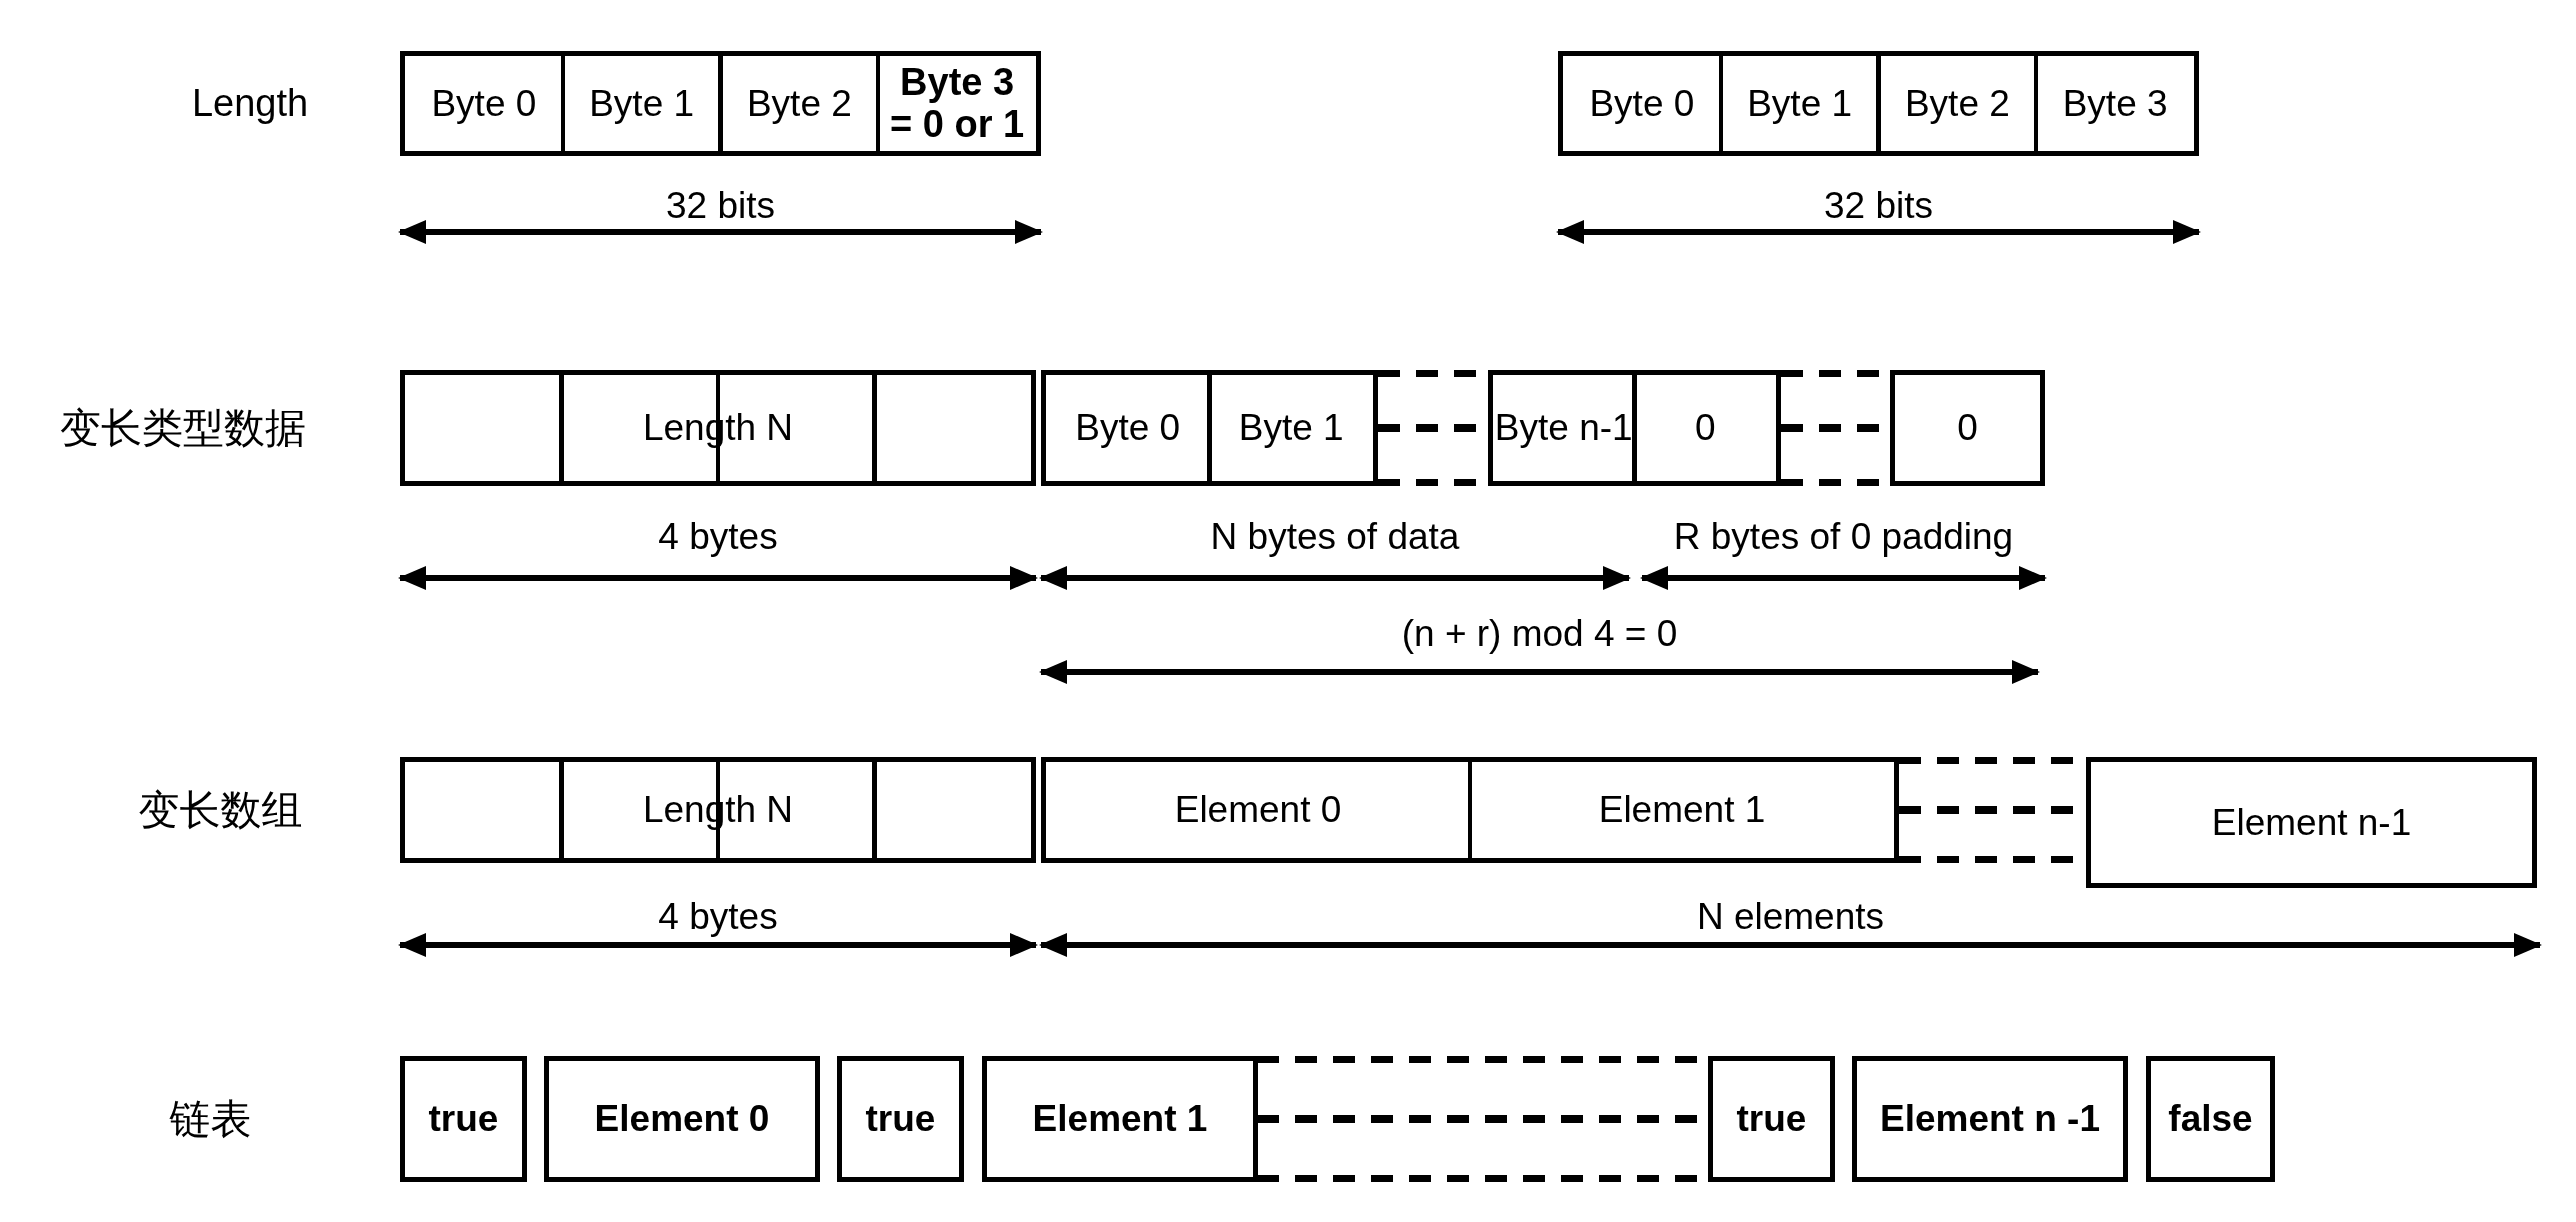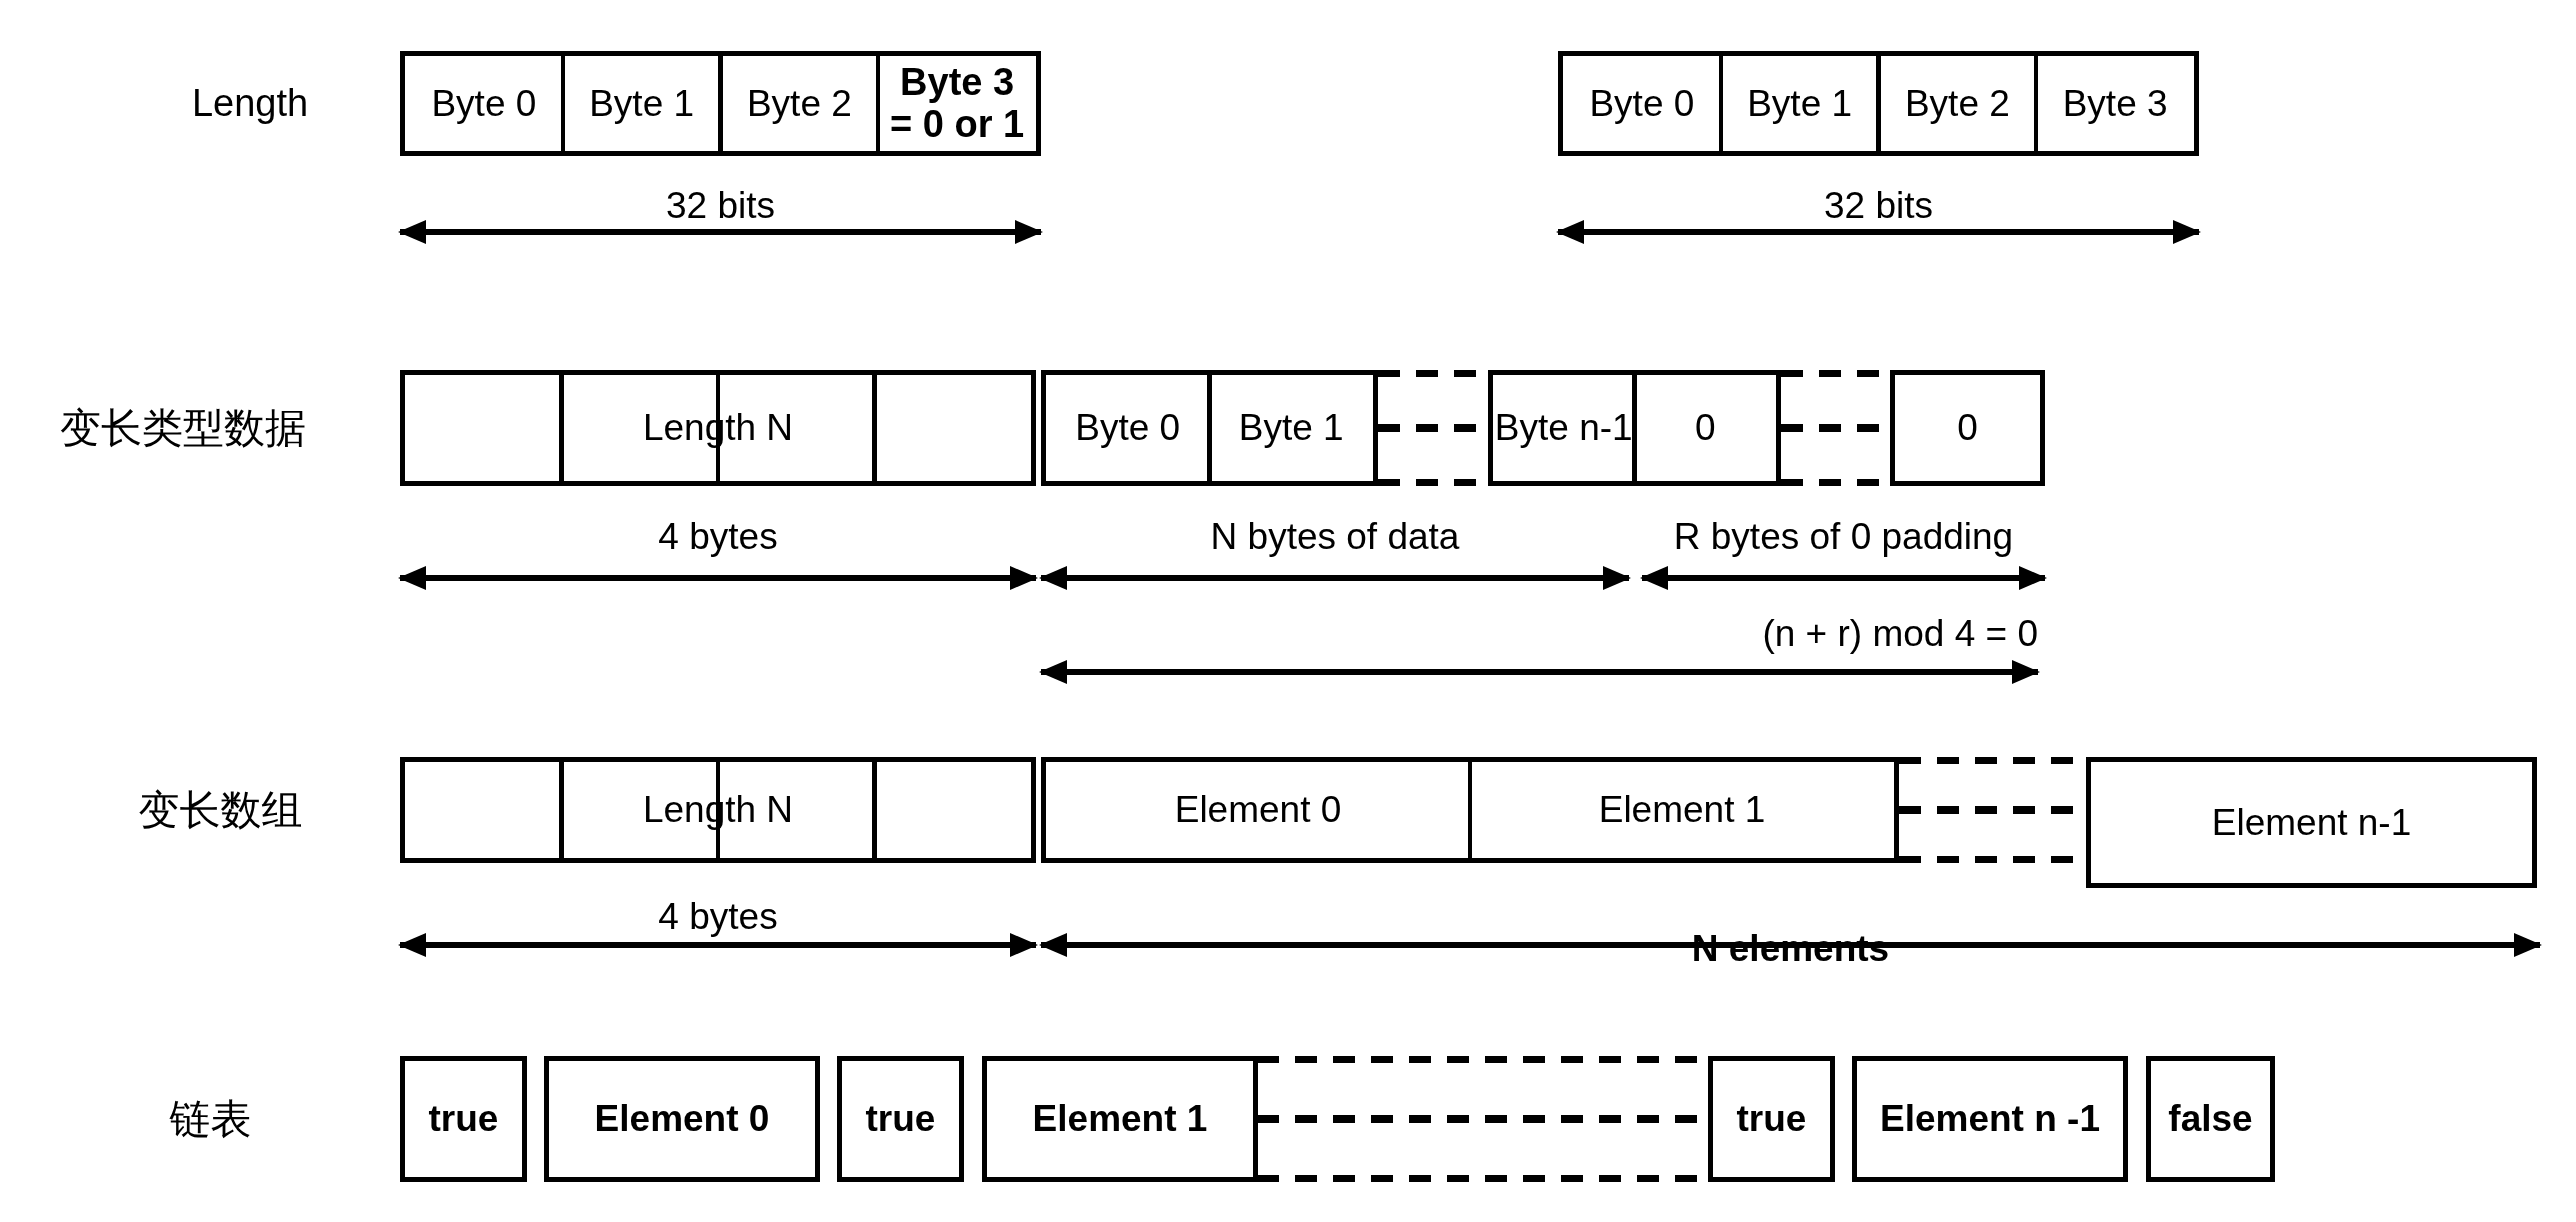--- a/index.html
+++ b/index.html
@@ -191,21 +191,21 @@
 
   <div class="ann" style="left:400px; width:636px; top:516px;">4 bytes</div>
   <div class="arrow" style="left:400px; top:575px; width:636px;"></div>
 
   <div class="ann" style="left:1041px; width:588px; top:516px;">N bytes of data</div>
   <div class="arrow" style="left:1041px; top:575px; width:588px;"></div>
 
   <div class="ann" style="left:1642px; width:403px; top:516px;">R bytes of 0 padding</div>
   <div class="arrow" style="left:1642px; top:575px; width:403px;"></div>
 
-  <div class="ann" style="left:1041px; width:997px; top:613px;text-align:right;">(n + r) mod 4 = 0</div>
+  <div class="ann" style="left:1041px; width:997px; top:613px;">(n + r) mod 4 = 0</div>
   <div class="arrow" style="left:1041px; top:669px; width:997px;"></div>
 
   <div class="rowlabel" style="left:140px; top:757px; width:161px; height:106px; font-size:41px;">变长数组</div>
 
   <div class="grp" style="left:400px; top:757px; width:636px; height:106px;">
     <div class="vdiv" style="left:25%;"></div>
     <div class="vdiv" style="left:50%;"></div>
     <div class="vdiv" style="left:75%;"></div>
     <div class="cell" style="left:25%; width:50%;">Length N</div>
   </div>
@@ -222,21 +222,21 @@
     <div class="dash b"></div>
   </div>
 
   <div class="grp" style="left:2086px; top:757px; width:451px; height:131px;">
     <div class="cell" style="left:0; width:100%;">Element n-1</div>
   </div>
 
   <div class="ann" style="left:400px; width:636px; top:896px;">4 bytes</div>
   <div class="arrow" style="left:400px; top:942px; width:636px;"></div>
 
-  <div class="ann" style="left:1041px; width:1499px; top:928px;font-weight:bold;">N elements</div>
+  <div class="ann" style="left:1041px; width:1499px; top:896px;">N elements</div>
   <div class="arrow" style="left:1041px; top:942px; width:1499px;"></div>
 
   <div class="rowlabel" style="left:150px; top:1056px; width:121px; height:126px; font-size:41px;">链表</div>
 
   <div class="lbox" style="left:400px; top:1056px; width:127px; height:126px;">true</div>
   <div class="lbox" style="left:544px; top:1056px; width:276px; height:126px;">Element 0</div>
   <div class="lbox" style="left:837px; top:1056px; width:127px; height:126px;">true</div>
   <div class="lbox" style="left:982px; top:1056px; width:276px; height:126px;">Element 1</div>
 
   <div class="dashgap" style="left:1257px; top:1056px; width:451px; height:126px;">

